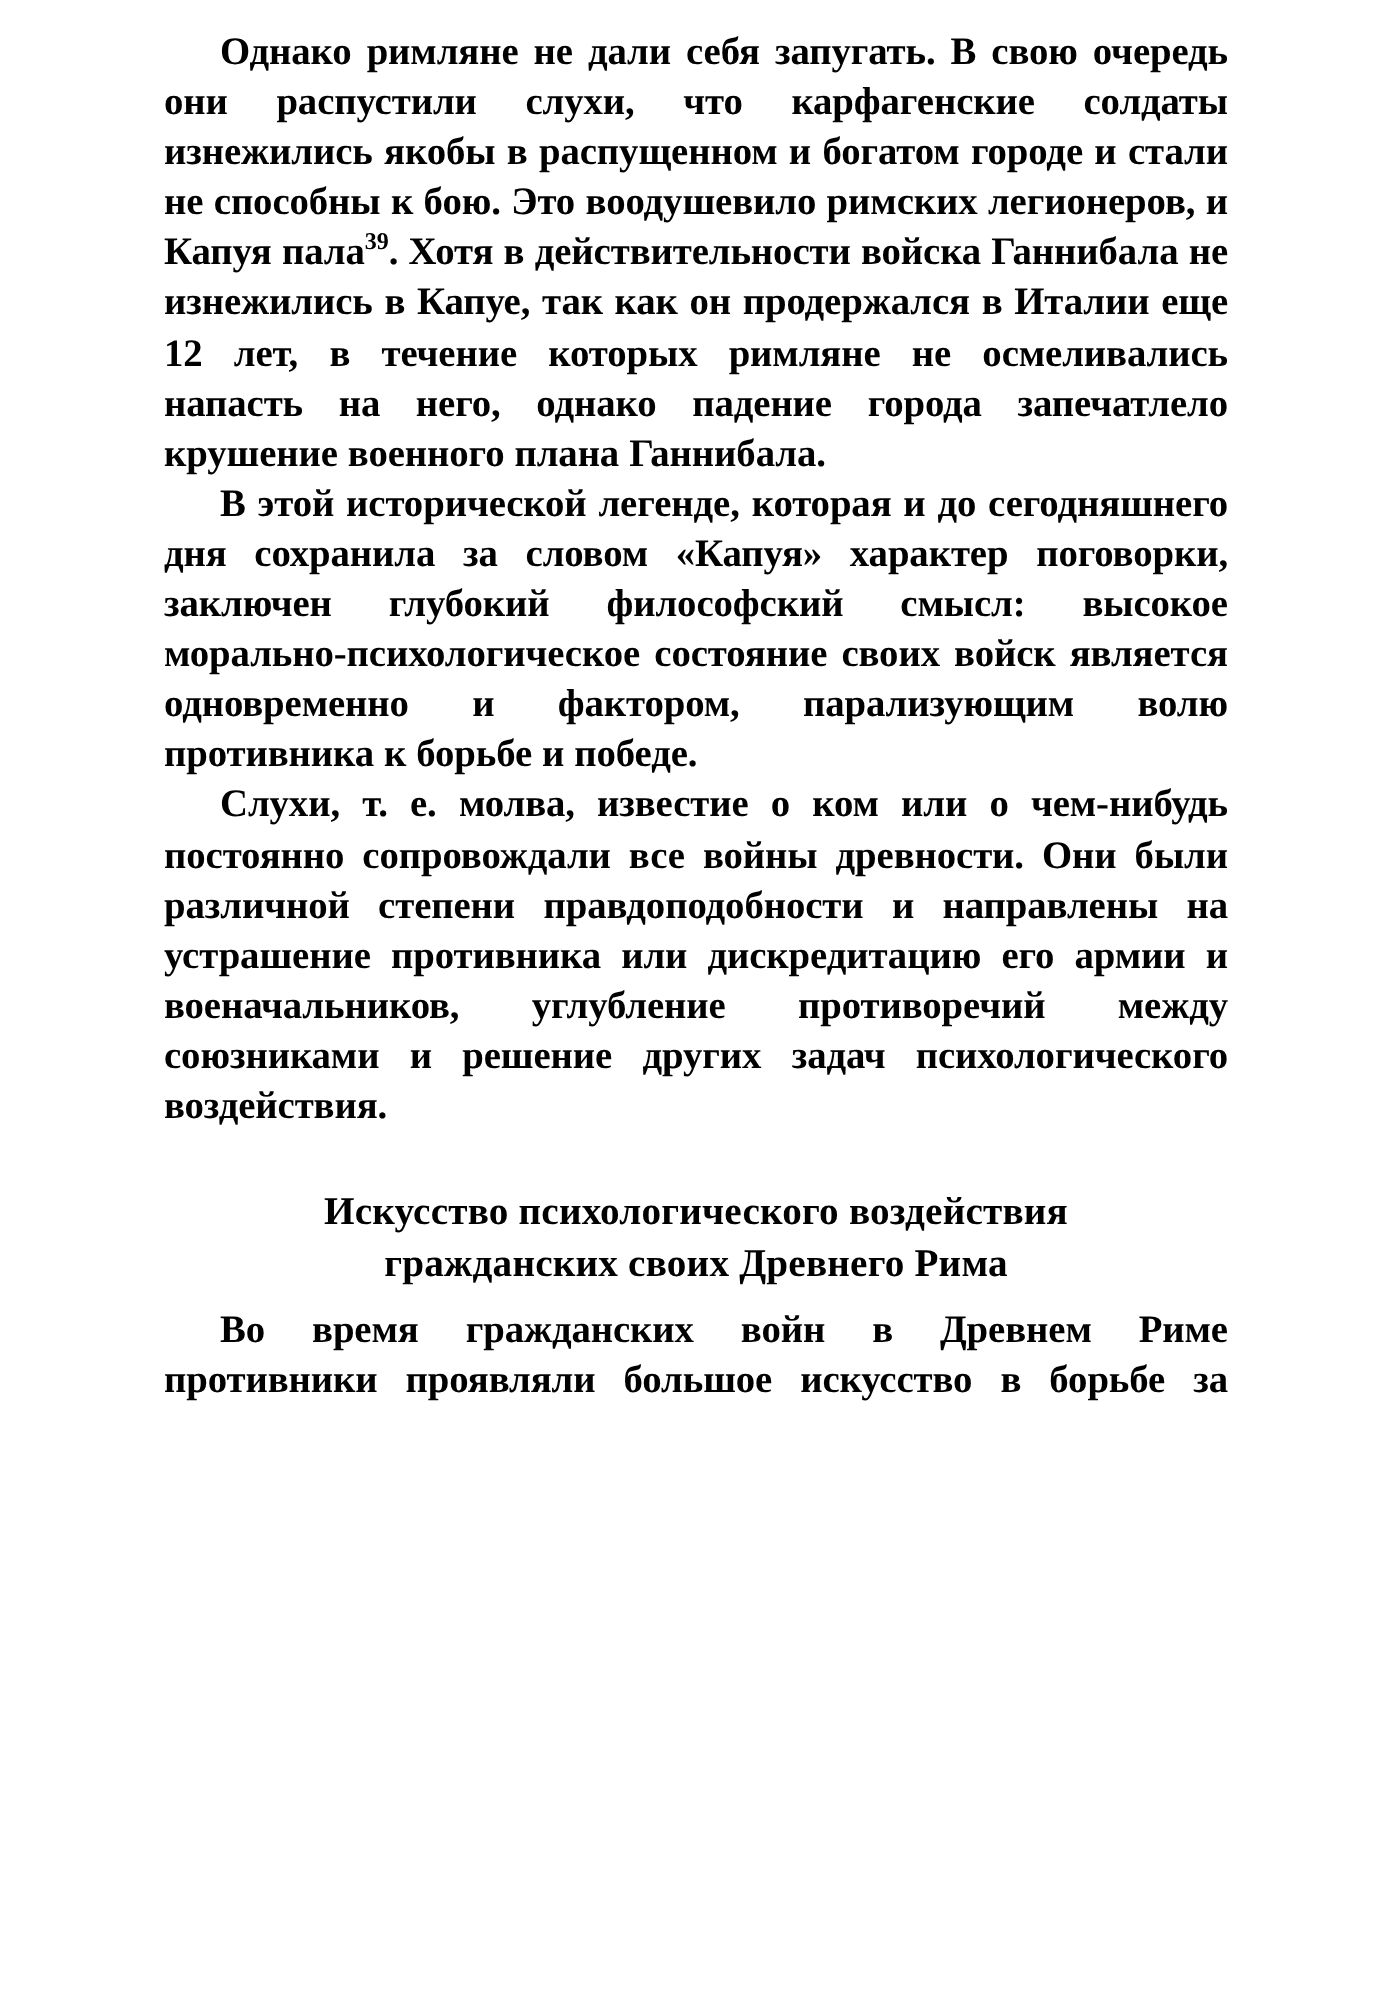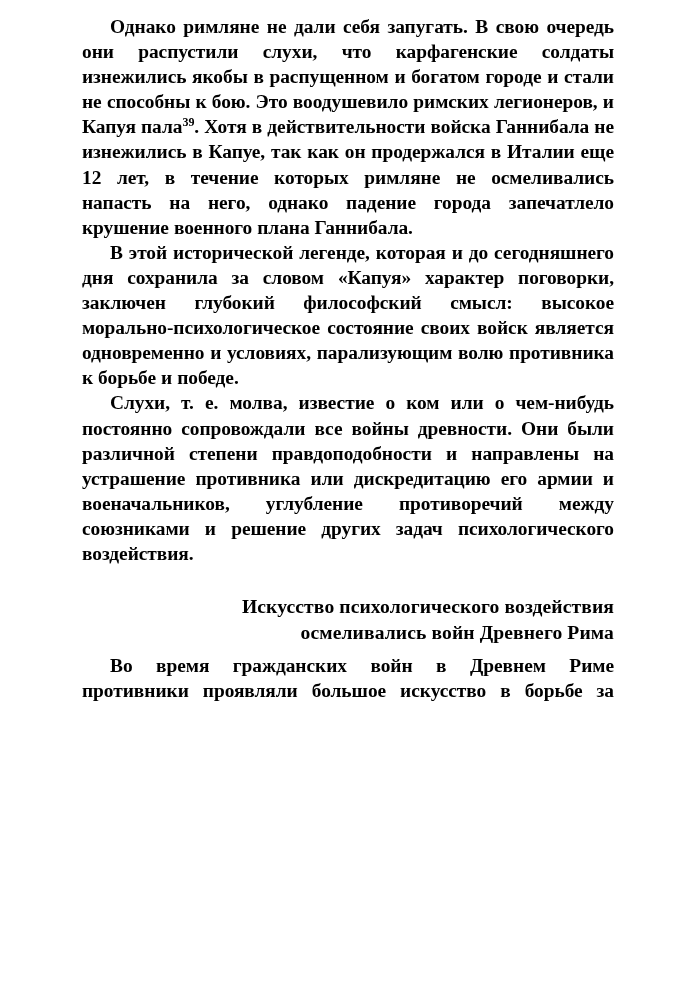--- a/index.html
+++ b/index.html
@@ -63,21 +63,20 @@
     line-height: 26px;
     font-weight: 700;
     text-align: center;
     text-indent: 0;
     letter-spacing: 0.1px;
   }
 
   .section-heading .hl {
     display: block;
     white-space: nowrap;
-    text-align: right;
   }
 
   #page-number {
     position: absolute;
     left: 70px;
     top: 938px;
     font-size: 19px;
     font-weight: 700;
     line-height: 1;
     letter-spacing: 0.3px;
@@ -85,27 +84,27 @@
 </style>
 </head>
 <body>
 
 <div id="page">
 
   <div id="text-column">
 
     <p class="para"><span>Однако римляне не дали себя запугать. В свою очередь они распустили слухи, что карфагенские солдаты изнежились якобы в распущенном и богатом городе и стали не способны к бою. Это воодушевило римских легионеров, и Капуя пала</span><span class="footnote-ref">39</span><span>. Хотя в действительности войска Ганнибала не изнежились в Капуе, так как он продержался в Италии еще 12 лет, в течение которых римляне не осмеливались напасть на него, однако падение города запечатлело крушение военного плана Ганнибала.</span></p>
 
-    <p class="para">В этой исторической легенде, которая и до сегодняшнего дня сохранила за словом «Капуя» характер поговорки, заключен глубокий философский смысл: высокое морально-психологическое состояние своих войск является одновременно и условиях, парализующим волю противника к борьбе и победе.</p>
+    <p class="para">В этой исторической легенде, которая и до сегодняшнего дня сохранила за словом «Капуя» характер поговорки, заключен глубокий философский смысл: высокое морально-психологическое состояние своих войск является одновременно и фактором, парализующим волю противника к борьбе и победе.</p>
 
     <p class="para">Слухи, т. е. молва, известие о ком или о чем-нибудь постоянно сопровождали все войны древности. Они были различной степени правдоподобности и направлены на устрашение противника или дискредитацию его армии и военачальников, углубление противоречий между союзниками и решение других задач психологического воздействия.</p>
 
     <h2 class="section-heading">
       <span class="hl">Искусство психологического воздействия</span>
-      <span class="hl">осмеливались войн Древнего Рима</span>
+      <span class="hl">гражданских своих Древнего Рима</span>
     </h2>
 
     <p class="para">Во время гражданских войн в Древнем Риме противники проявляли большое искусство в борьбе за привлечение на свою сторону общественного мнения. В условиях весьма острой политической борьбы складывался опыт пропаганды, обобщавшийся крупными ораторами и философами. Крупнейшим из них был Марк Тулий Цицерон (106—43 до н. э.), который получил блестящее философско-литературное и ораторское образование. В Риме он занимался у знаменитого оратора Лициния Красса, юриста Квинта Муция Сцеволы, два года обучался в Афинах и на острове Родосе. Цицерон участвовал в Союзнической войне, был очевидцем борьбы Мария и Суллы, пережил сулланскую диктатуру и спартаковское восстание. В послесулланский период он становится популярным политическим деятелем, оратором и писателем. В многочисленных, блестящих по форме, богатых и разнообразных по содержанию речах, трактатах и письмах</p>
 
   </div>
 
   <div id="page-number">28</div>
 
 </div>
 

